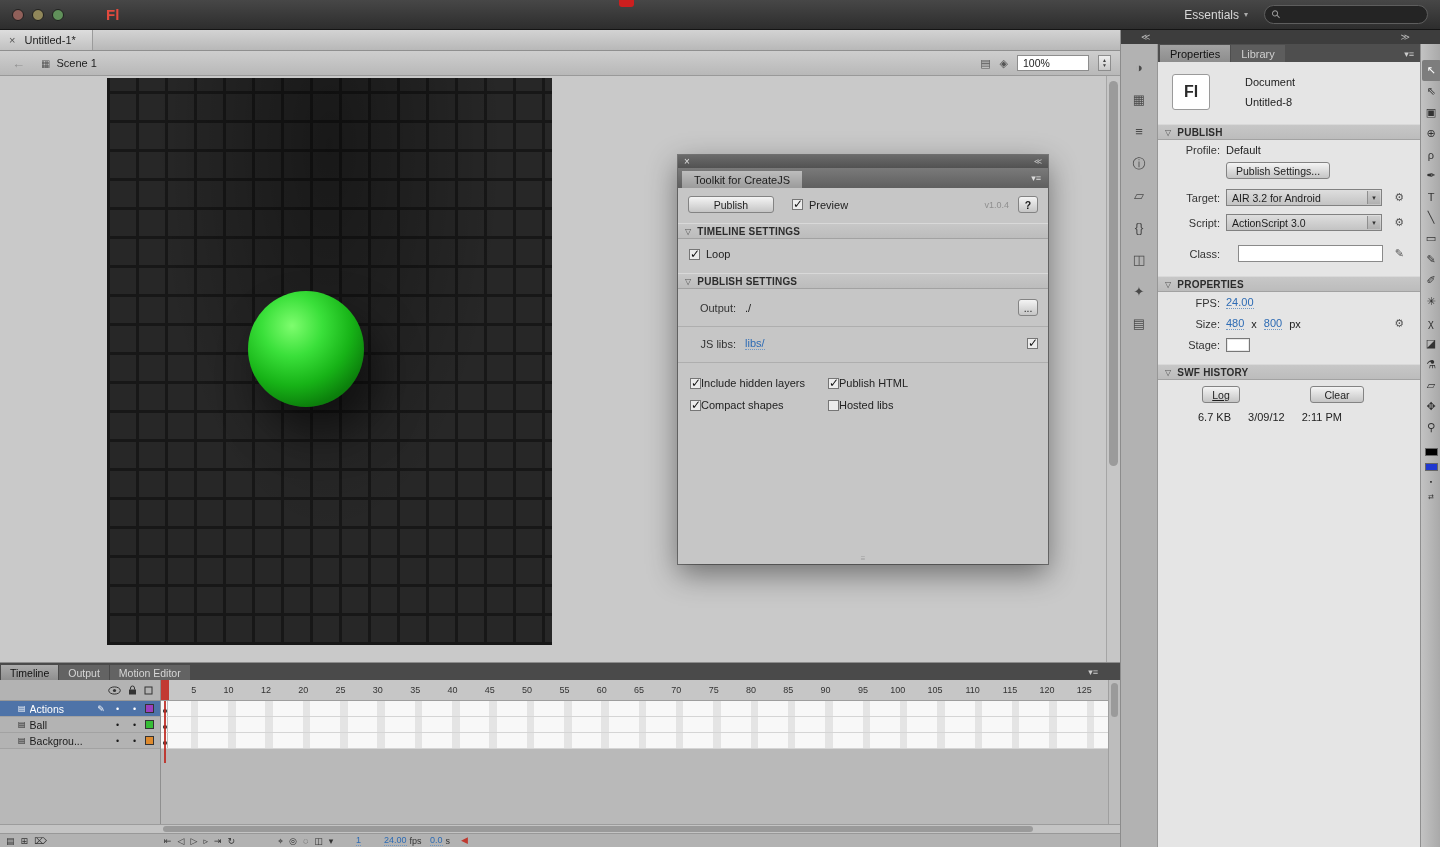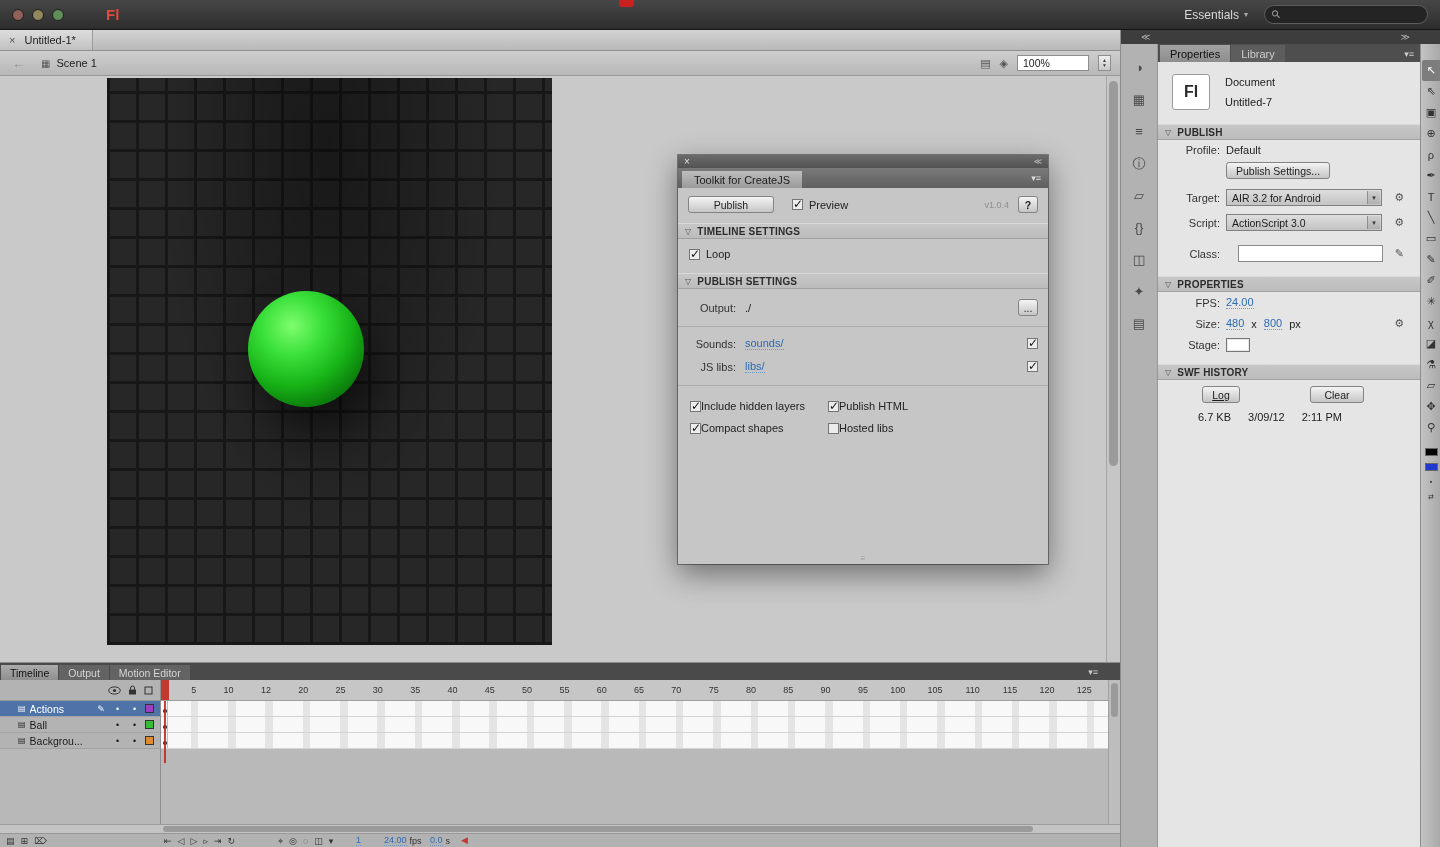--- a/index.html
+++ b/index.html
@@ -135,21 +135,21 @@
   .dock-icon { color:#4a4a4a; font-size:13px; width:24px; height:19px; text-align:center; line-height:19px; }
   .props { width:262px; background:#e5e5e5; display:flex; flex-direction:column; flex:none; }
   .ptabs { height:18px; background:#4e4e4e; display:flex; align-items:flex-end; padding-left:2px; position:relative; flex:none; }
   .ptab { padding:3px 10px 2px; font-size:11px; margin-right:1px; }
   .ptab.active { background:linear-gradient(#a2a2a2,#8d8d8d); color:#111; }
   .ptab.inactive { background:#5d5d5d; color:#cfcfcf; }
   .pmenu { position:absolute; right:6px; top:5px; color:#ccc; font-size:9px; }
   .pbody { flex:1; overflow:hidden; display:flex; flex-direction:column; }
   .pdoc { display:flex; gap:15px; padding:12px 10px 14px 14px; }
   .fl-icon { width:38px; height:36px; background:#fff; border:1px solid #9a9a9a; border-radius:3px; display:flex; align-items:center; justify-content:center; font-size:16px; font-weight:bold; color:#2b2b2b; }
-  .pdoc-text { display:flex; flex-direction:column; justify-content:space-between; padding:2px 0; }
+  .pdoc-text { display:flex; flex-direction:column; justify-content:space-between; padding:2px 0;margin-left:20px; }
   .prow { display:flex; align-items:center; padding:4px 8px 4px 0; }
   .plabel { width:62px; text-align:right; margin-right:6px; color:#333; flex:none; }
   .pubset-row { padding-left:68px; margin:2px 0 6px; }
   .wrench { margin-left:auto; margin-right:8px; color:#555; font-size:11px; }
   .class-input { width:156px; height:17px; background:#fff; border:1px solid #8a8a8a; font-size:10.5px; padding:0 3px; outline:none; font-family:inherit; }
   .size-bits { display:flex; align-items:center; gap:7px; }
   .stage-swatch { width:24px; height:14px; border:1px solid #777; background:#fff; box-shadow:inset 0 0 0 1px #e8e8e8; }
   .swfbtns { display:flex; padding:6px 0 3px 44px; }
   .swfbtns .logb { width:38px;text-decoration:underline; }
   .swfbtns .clearb { width:54px; margin-left:70px; }
@@ -247,25 +247,20 @@
           <span class="tri">▽</span>
           <span>PUBLISH SETTINGS</span>
         </div>
         <div class="tk-outrow">
           <span class="tk-outlabel">Output:</span>
           <span class="tk-outval">./</span>
           <span class="btn tk-browse">...</span>
         </div>
 
         <div class="tk-assets">
-          <div class="tk-asset">
-            <span class="alabel">Sounds:</span>
-            <span class="avalue hot">sounds/</span>
-            <span class="cb acb checked"></span>
-          </div>
           <div class="tk-asset">
             <span class="alabel">JS libs:</span>
             <span class="av alue hot avalue hot">libs/</span>
             <span class="cb acb checked"></span>
           </div>
         </div>
 
         <div class="tk-opts">
           <span class="opt">
               <span class="cb checked"></span>
@@ -460,21 +455,21 @@
       <div class="ptabs">
         <span class="ptab active">Properties</span>
         <span class="ptab inactive">Library</span>
         <span class="pmenu">▾≡</span>
       </div>
       <div class="pbody">
         <div class="pdoc">
           <span class="fl-icon">Fl</span>
           <span class="pdoc-text">
             <span>Document</span>
-            <span>Untitled-7</span>
+            <span>Untitled-8</span>
           </span>
         </div>
 
         <div class="sect">
           <span class="tri">▽</span>
           <span>PUBLISH</span>
         </div>
         <div class="prow">
           <span class="plabel">Profile:</span>
           <span>Default</span>

